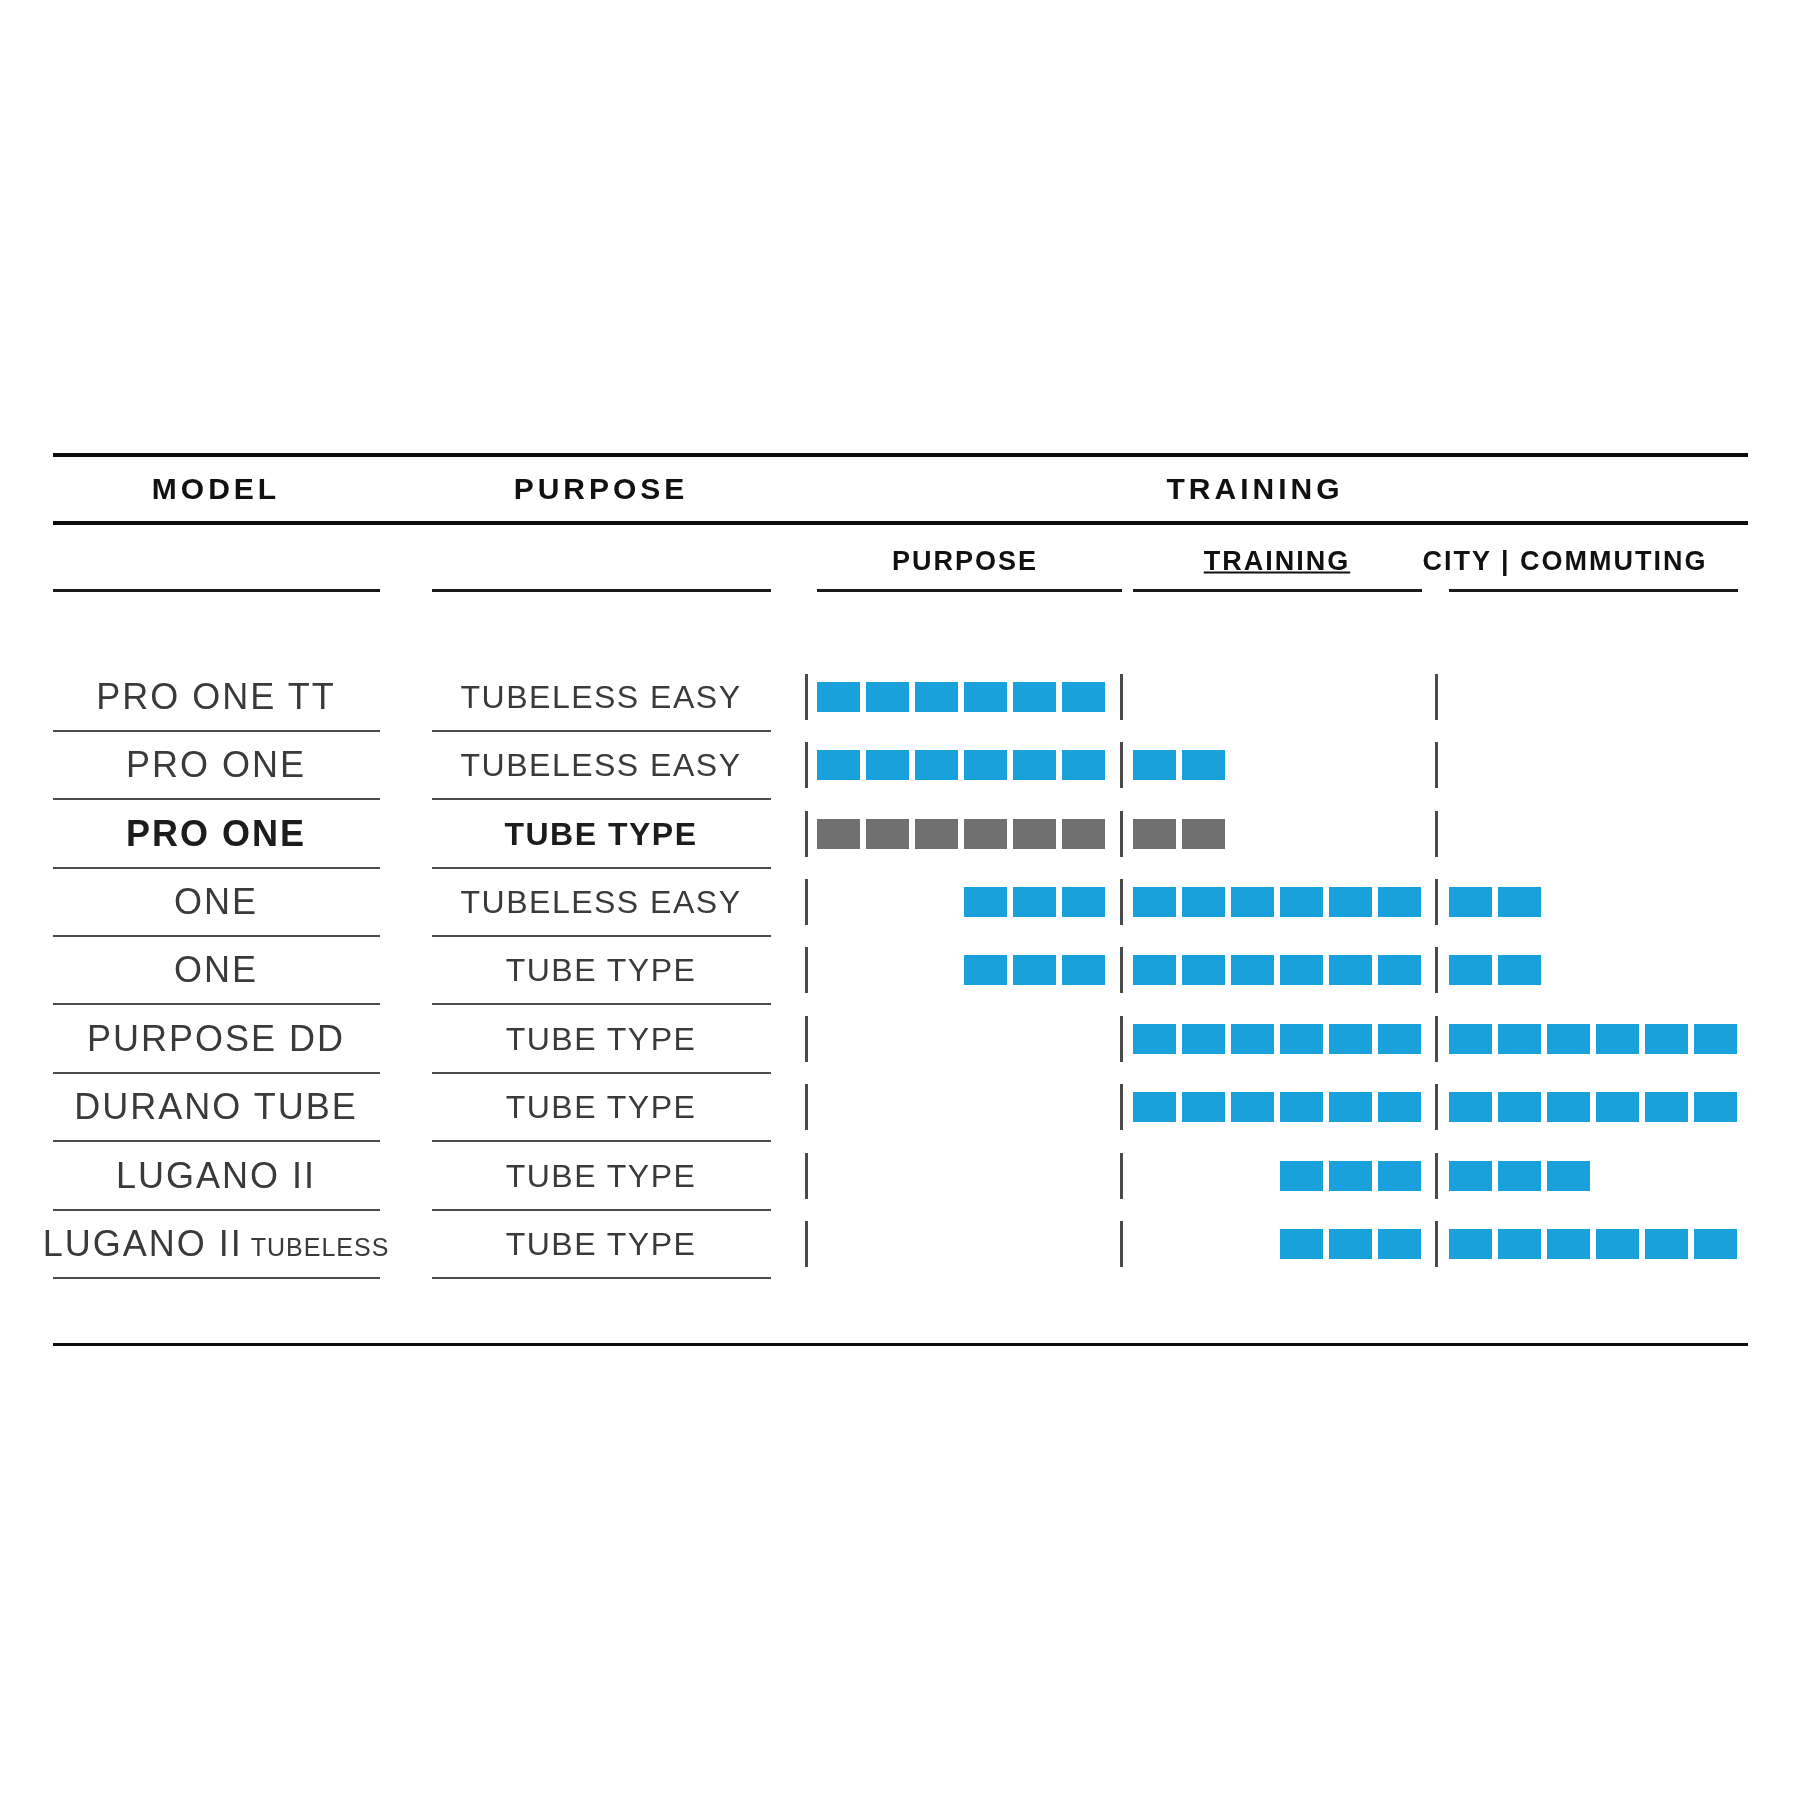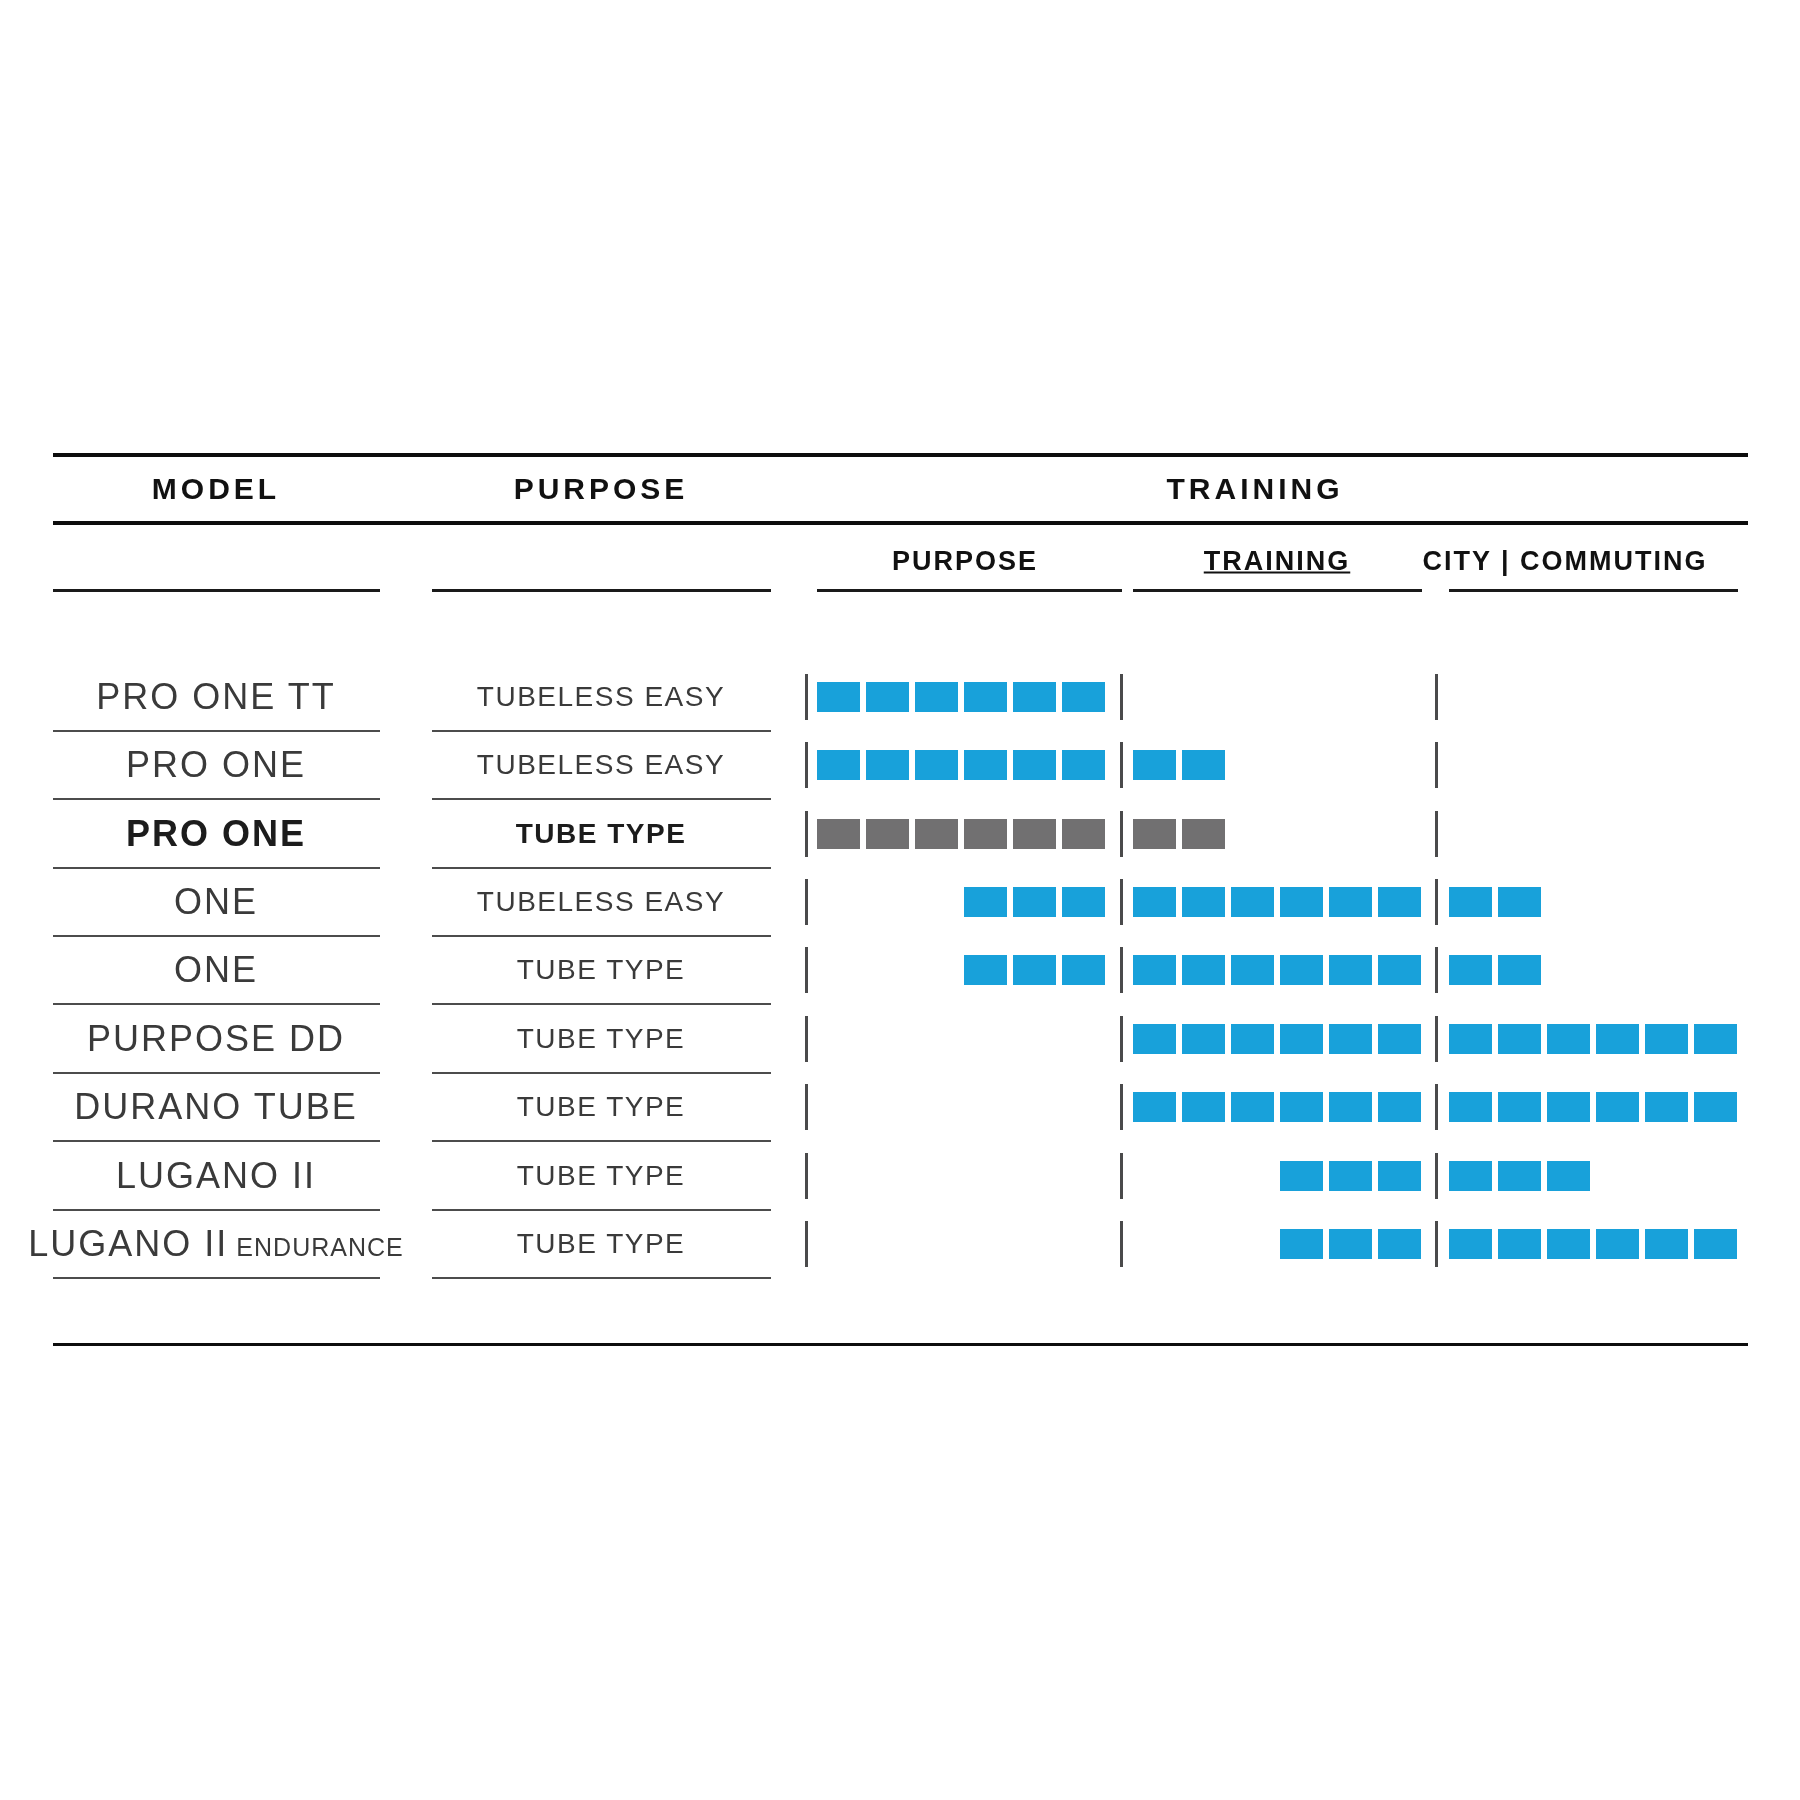--- a/index.html
+++ b/index.html
@@ -20,21 +20,21 @@
     font-weight:bold;font-size:27px;letter-spacing:2px;color:#111;white-space:nowrap;
   }
   .row-label{
     position:absolute;transform:translate(-50%,-50%);
     font-size:36px;letter-spacing:2px;color:#3a3a3a;white-space:nowrap;font-weight:400;
   }
   .row-label.bold{font-weight:bold;color:#1c1c1c;}
   .row-label .small-suffix{font-size:25px;letter-spacing:1px;margin-left:8px;}
   .version-label{
     position:absolute;transform:translate(-50%,-50%);
-    font-size:28px;letter-spacing:1.5px;color:#3a3a3a;white-space:nowrap;font-weight:400;
+    font-size:32px;letter-spacing:1.5px;color:#3a3a3a;white-space:nowrap;font-weight:400;
   }
   .version-label.bold{font-weight:bold;color:#1c1c1c;}
   .row-line{position:absolute;height:2px;background:#4c4c4c;}
   .vbar{position:absolute;width:3px;height:46px;background:#4a4a4b;}
   .sq{position:absolute;width:43px;height:30px;}
 </style>
 </head>
 <body>
 
 <div id="canvas">
@@ -198,21 +198,21 @@
         <div class="vbar" style="left: 1120px; top: 1153px;"></div>
         <div class="vbar" style="left: 1435px; top: 1153px;"></div>
         <div class="sq" style="left: 1280px; top: 1161px; background: rgb(24, 161, 218);"></div>
         <div class="sq" style="left: 1329px; top: 1161px; background: rgb(24, 161, 218);"></div>
         <div class="sq" style="left: 1378px; top: 1161px; background: rgb(24, 161, 218);"></div>
         <div class="sq" style="left: 1449px; top: 1161px; background: rgb(24, 161, 218);"></div>
         <div class="sq" style="left: 1498px; top: 1161px; background: rgb(24, 161, 218);"></div>
         <div class="sq" style="left: 1547px; top: 1161px; background: rgb(24, 161, 218);"></div>
       </div>
       <div class="">
-        <div class="row-label" style="left: 216px; top: 1244px;">LUGANO II<span class="small-suffix">ENDURANCE</span></div>
+        <div class="row-label" style="left: 216px; top: 1244px;">LUGANO II<span class="small-suffix">TUBELESS</span></div>
         <div class="version-label" style="left: 601px; top: 1244px;">TUBE TYPE</div>
         <div class="row-line" style="left: 53px; top: 1277px; width: 327px;"></div>
         <div class="row-line" style="left: 432px; top: 1277px; width: 339px;"></div>
         <div class="vbar" style="left: 805px; top: 1221px;"></div>
         <div class="vbar" style="left: 1120px; top: 1221px;"></div>
         <div class="vbar" style="left: 1435px; top: 1221px;"></div>
         <div class="sq" style="left: 1280px; top: 1229px; background: rgb(24, 161, 218);"></div>
         <div class="sq" style="left: 1329px; top: 1229px; background: rgb(24, 161, 218);"></div>
         <div class="sq" style="left: 1378px; top: 1229px; background: rgb(24, 161, 218);"></div>
         <div class="sq" style="left: 1449px; top: 1229px; background: rgb(24, 161, 218);"></div>

